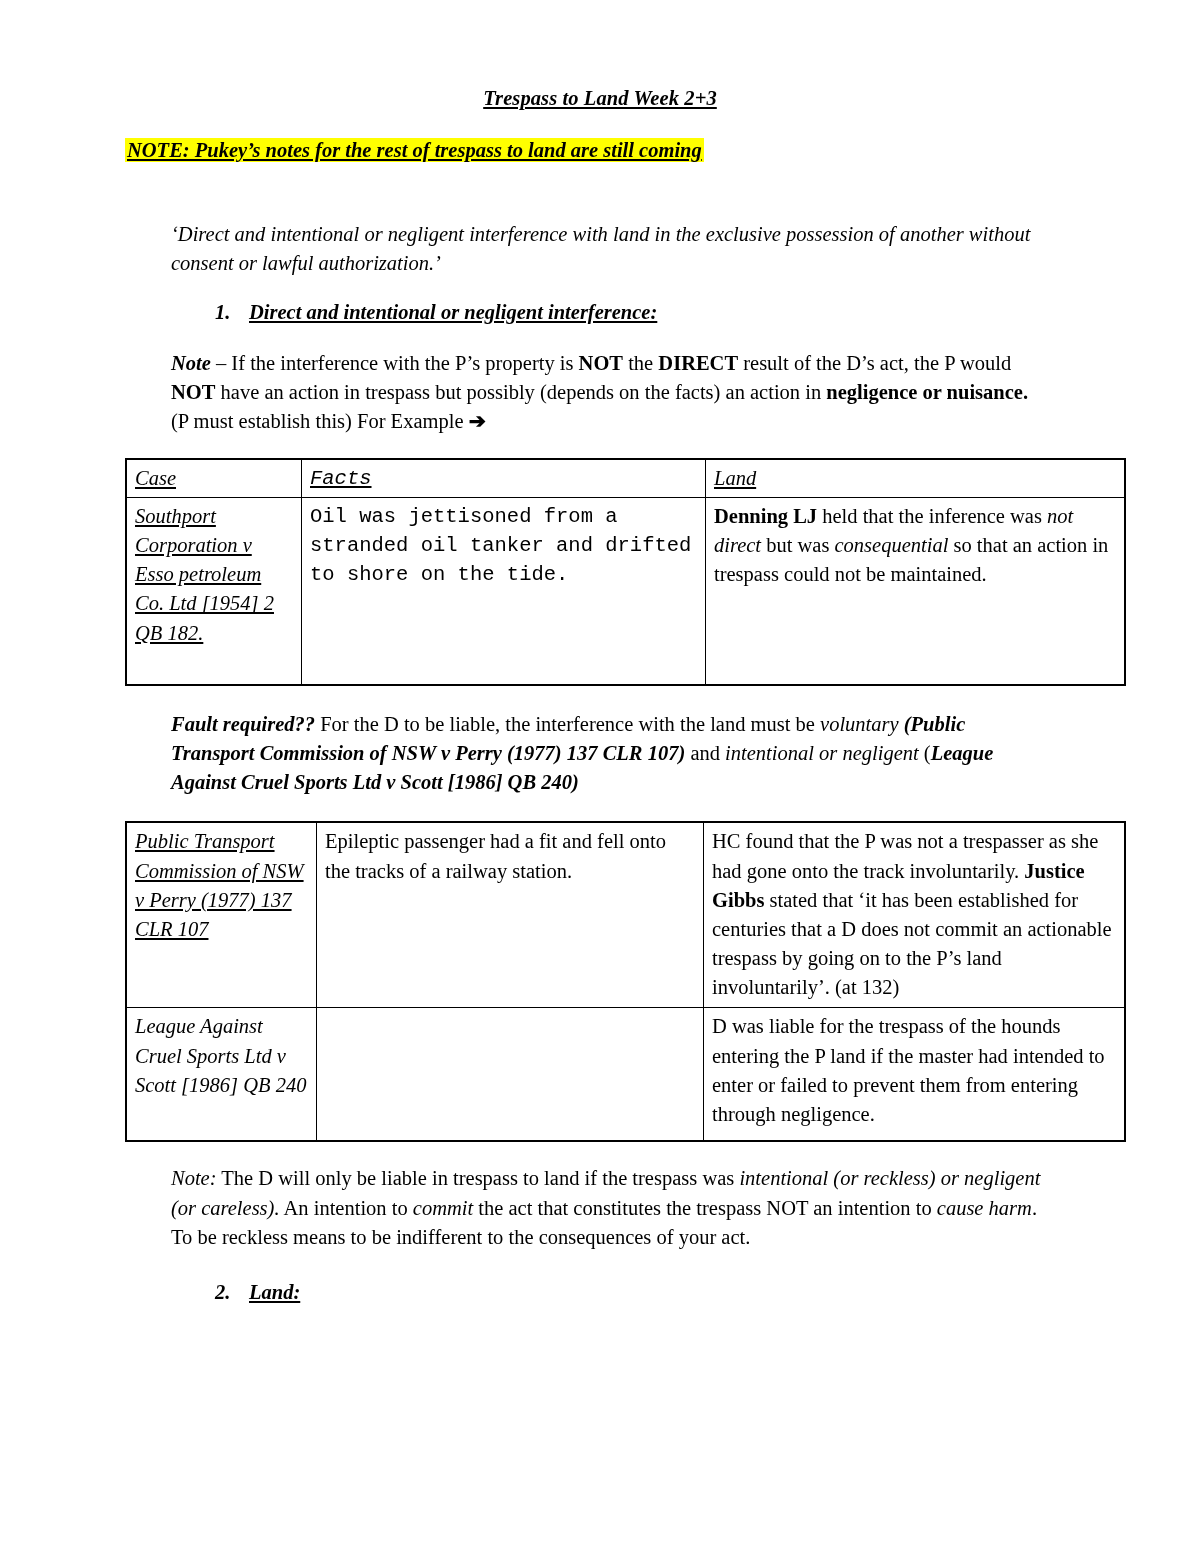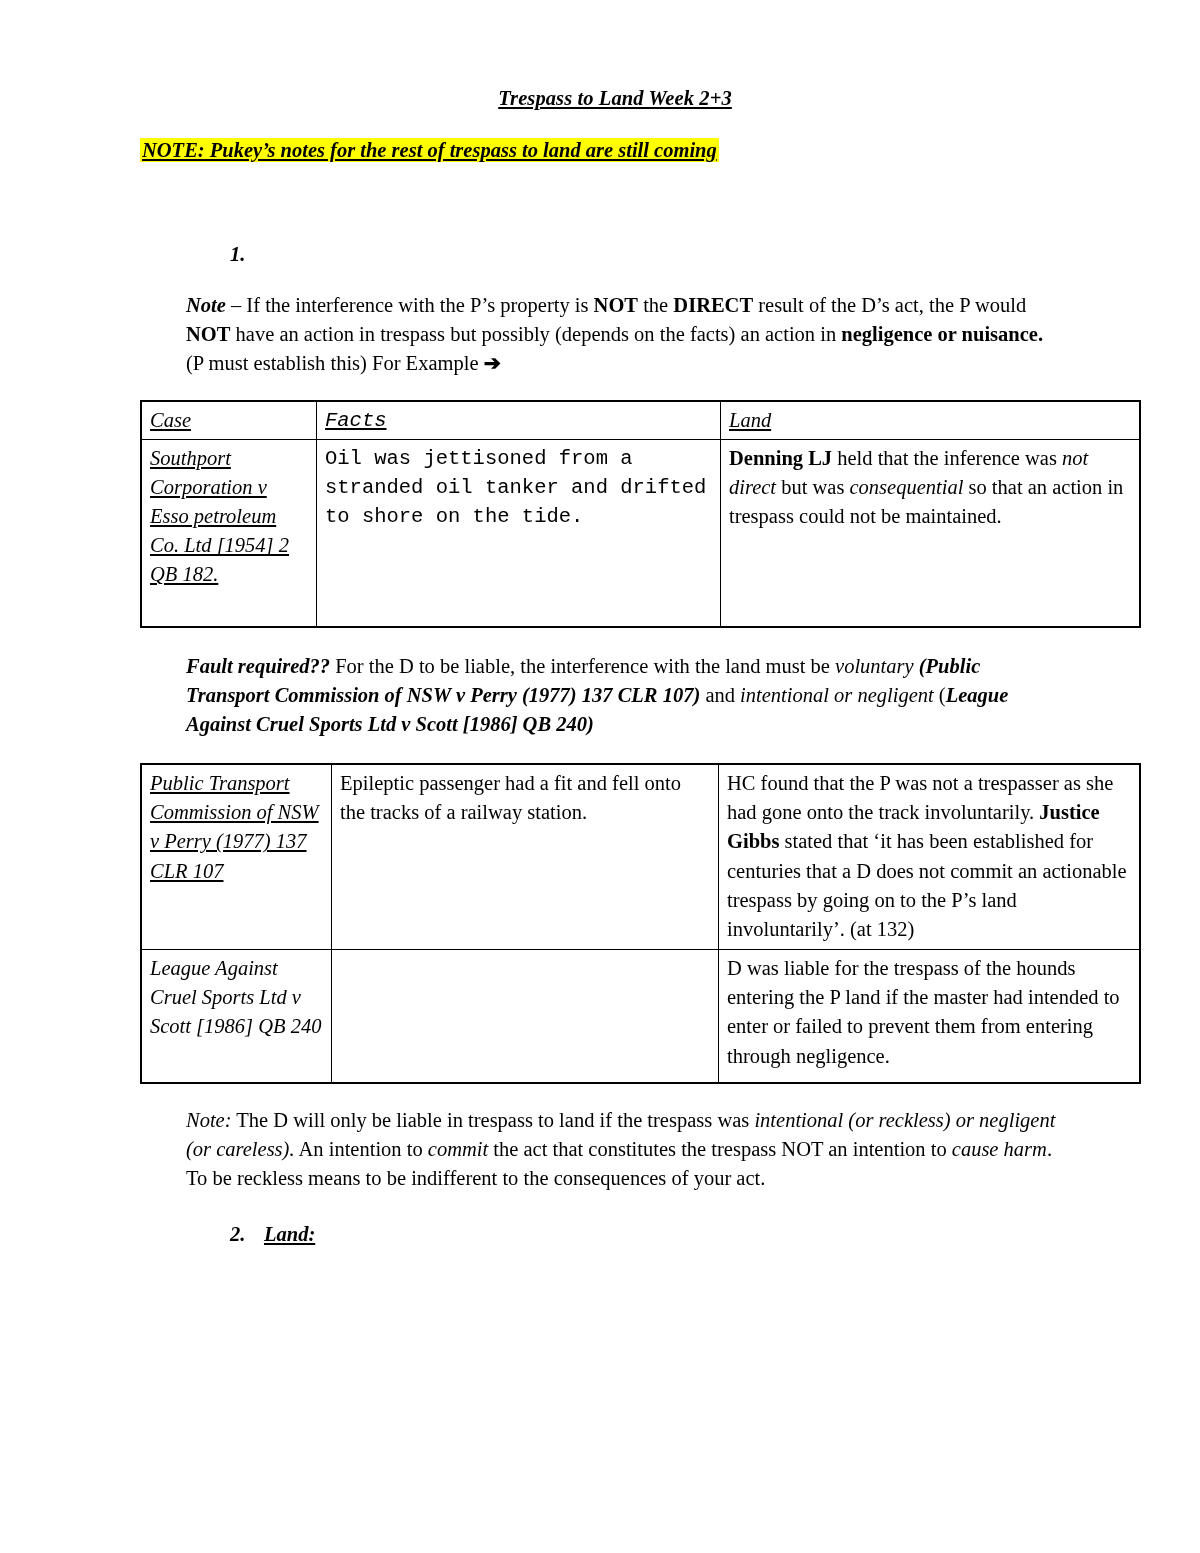--- a/index.html
+++ b/index.html
@@ -16,21 +16,21 @@
     position: relative;
     width: 1200px;
     height: 1553px;
     background: #ffffff;
     box-sizing: border-box;
     padding: 0;
     overflow: hidden;
   }
   .content {
     position: absolute;
-    left: 140px;
+    left: 125px;
     top: 0;
     width: 950px;
   }
 
   
   .doc-title,
   .elements-heading {
     text-align: center;
     font-style: italic;
     font-weight: bold;
@@ -142,25 +142,30 @@
 
     <div class="note-banner">
       <span class="hl">NOTE: Pukey’s notes for the rest of trespass to land are still coming</span>
     </div>
 
     <div style="height:30px"></div>
 
 
     <div style="height:26px"></div>
 
+    <p class="body indent it" style="width:862px">
+      <span>‘Direct and intentional or negligent interference with land in the exclusive possession of</span>
+      <span>another without consent or lawful authorization.’</span>
+    </p>
 
     <div style="height:20px"></div>
 
     <div class="numitem">
       <span class="num">1.</span>
+      <span class="txt">Direct and intentional or negligent interference:</span>
     </div>
 
     <div style="height:22px"></div>
 
     <p class="body indent" style="width:866px">
       <span class="bi">Note</span><span> – If the interference with the P’s property is </span><span class="b">NOT</span><span> the </span><span class="b">DIRECT</span><span> result of the D’s act, the P would </span><span class="b">NOT</span><span> have an action in trespass but possibly (depends on the facts) an action in </span><span class="b">negligence or nuisance.</span><span> (P must establish this) For Example </span><span class="arrow">➔</span>
     </p>
 
     <div style="height:22px"></div>
 

